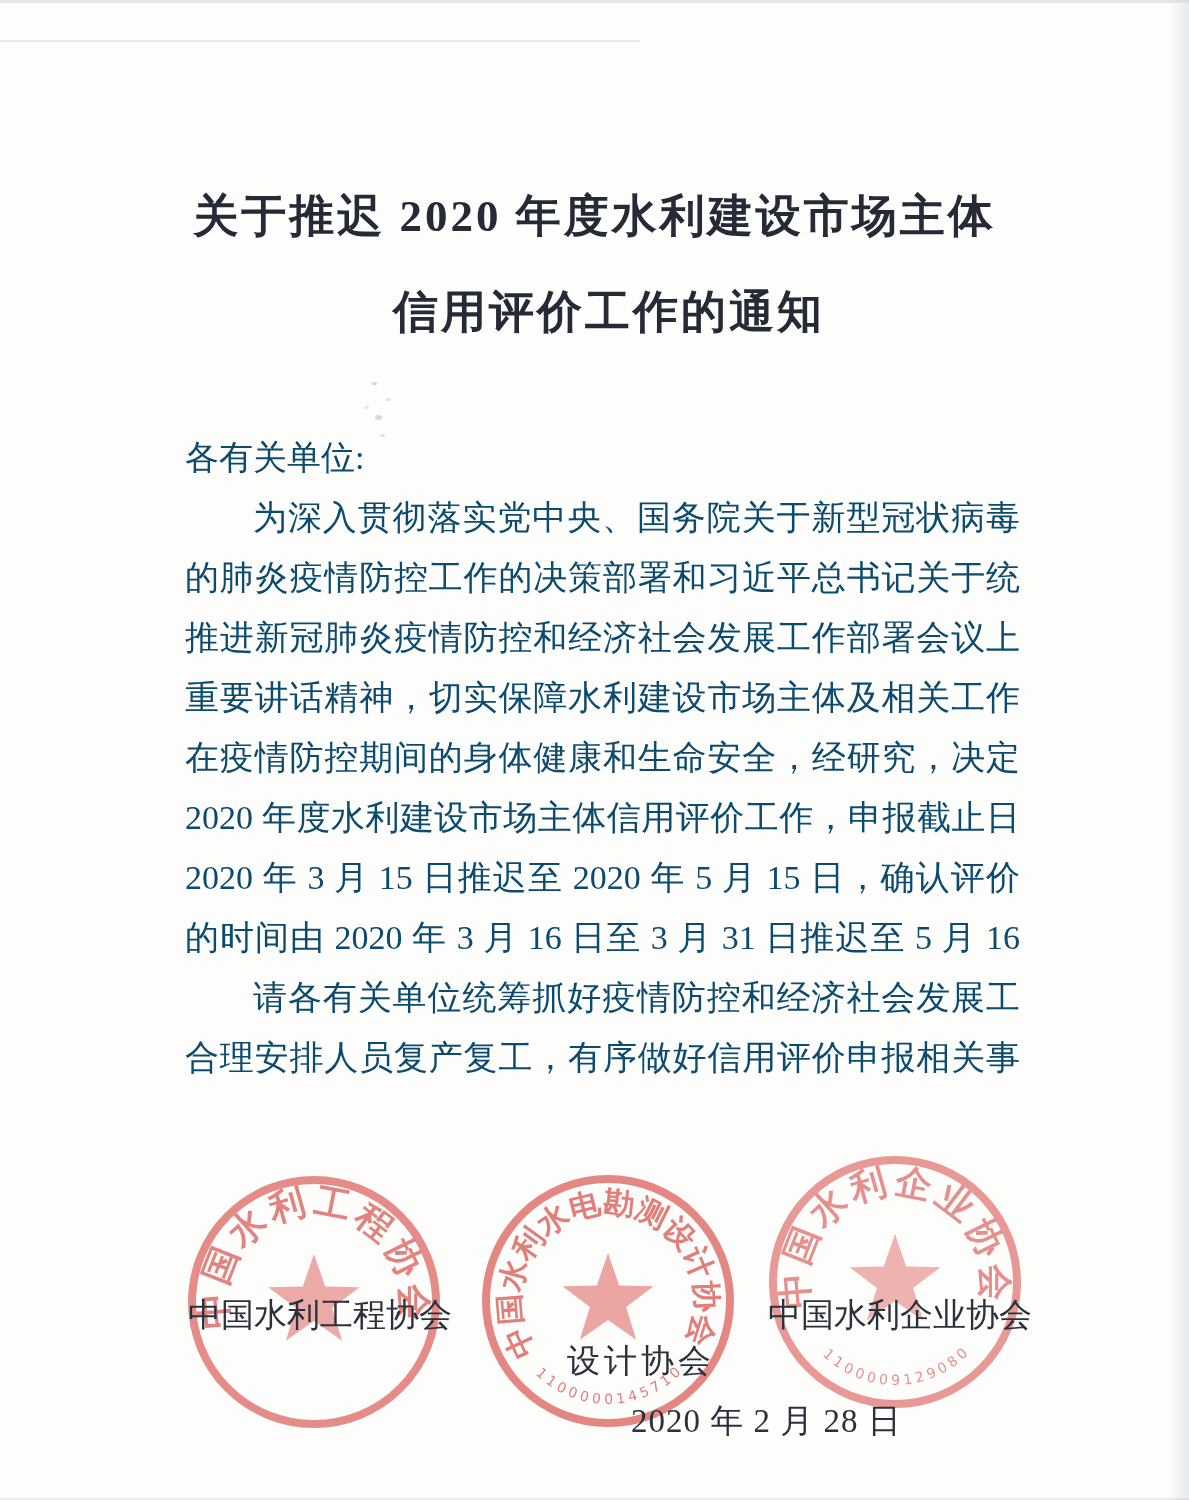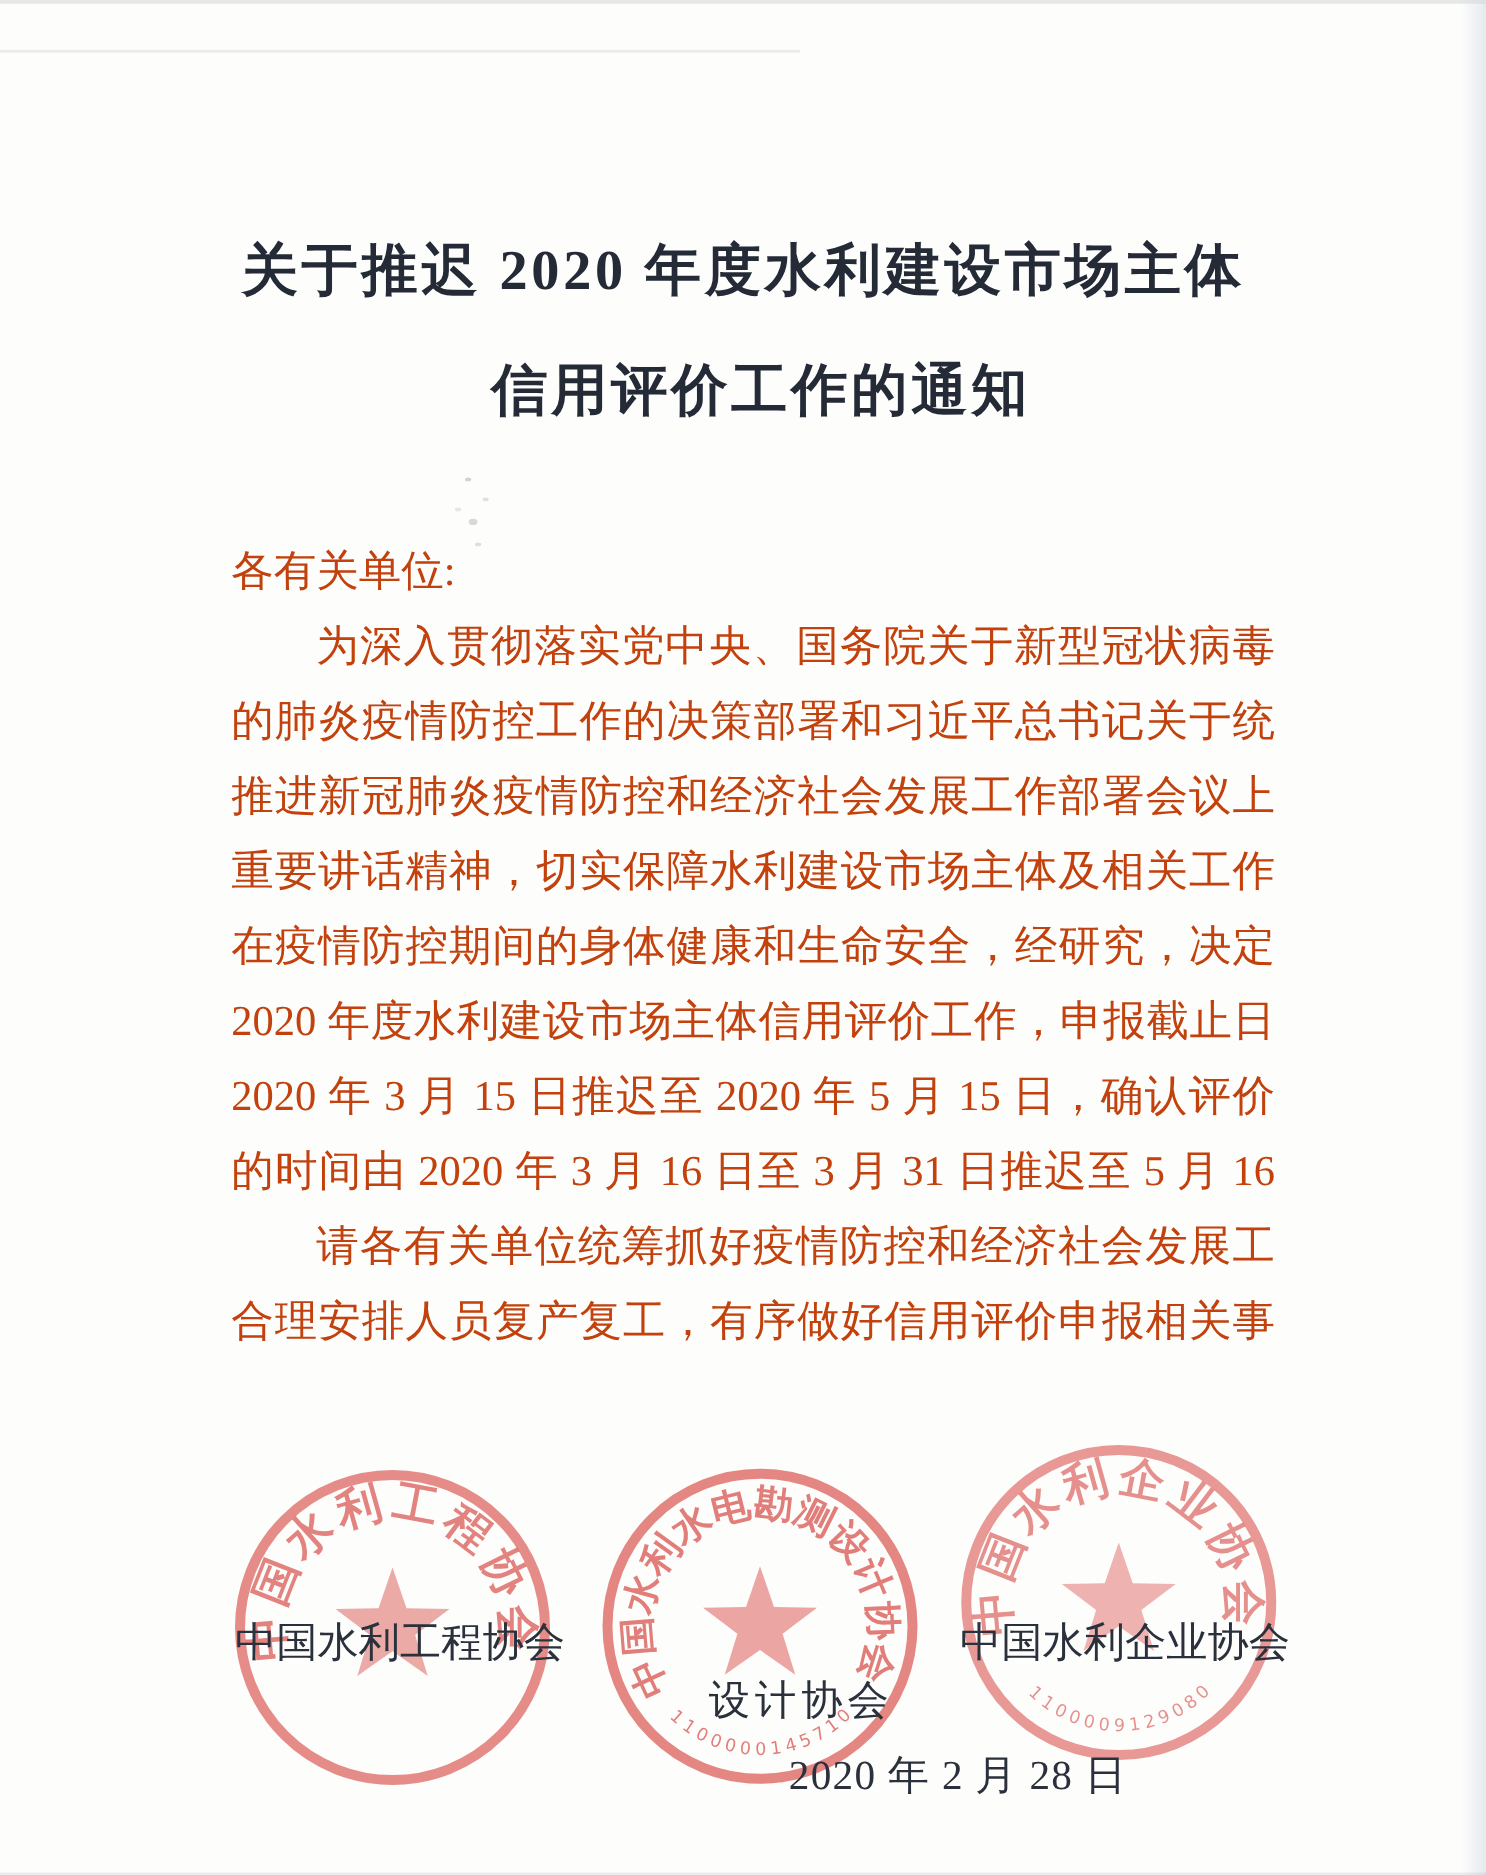--- a/index.html
+++ b/index.html
@@ -41,21 +41,21 @@
   .title-line {
     position: absolute; left: 0; right: 0; text-align: center;
     font-weight: bold; font-size: 45px; letter-spacing: 3px;
     color: #242b37; line-height: 56px; white-space: nowrap;
   }
   .title-line.l1 { top: 188px; }
   .title-line.l2 { top: 284px; padding-left: 29px; }
   
   .body-text {
     position: absolute; left: 185px; top: 428px; width: 835px;
-    font-size: 34px; line-height: 60px; color: #c2410c;
+    font-size: 34px; line-height: 60px; color: #0c4a6e;
     z-index: 3;
   }
   .line {
     height: 60px; overflow: hidden;
     text-align: justify; text-align-last: justify;
     text-justify: inter-character;
   }
   .line.left { text-align: left; text-align-last: left; }
   .line.indent { padding-left: 68px; }
   

